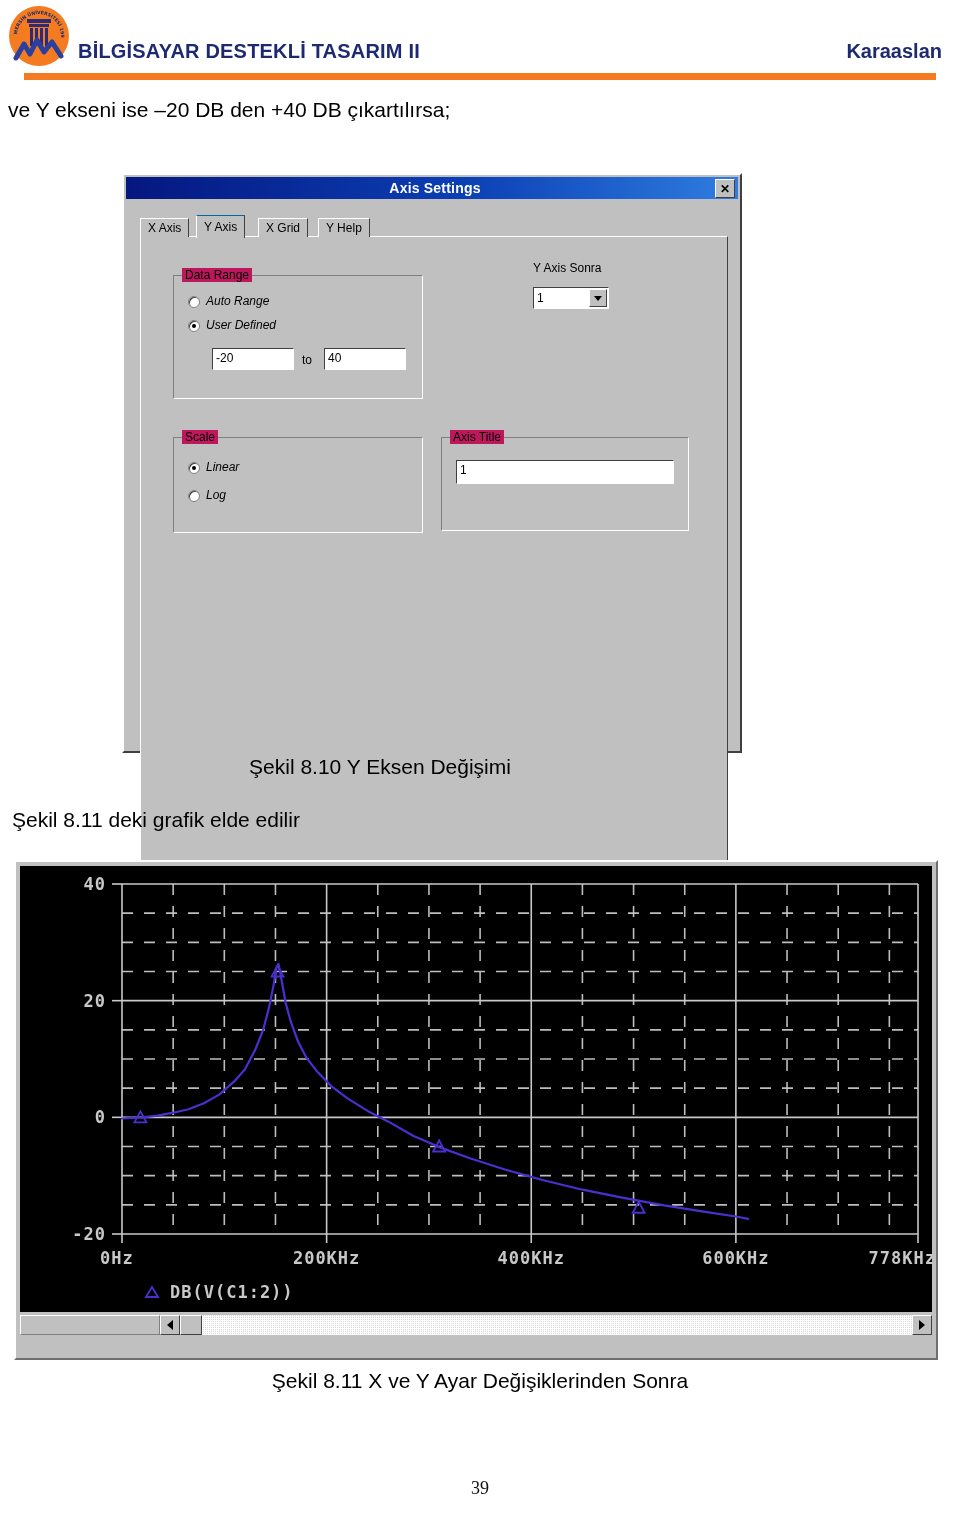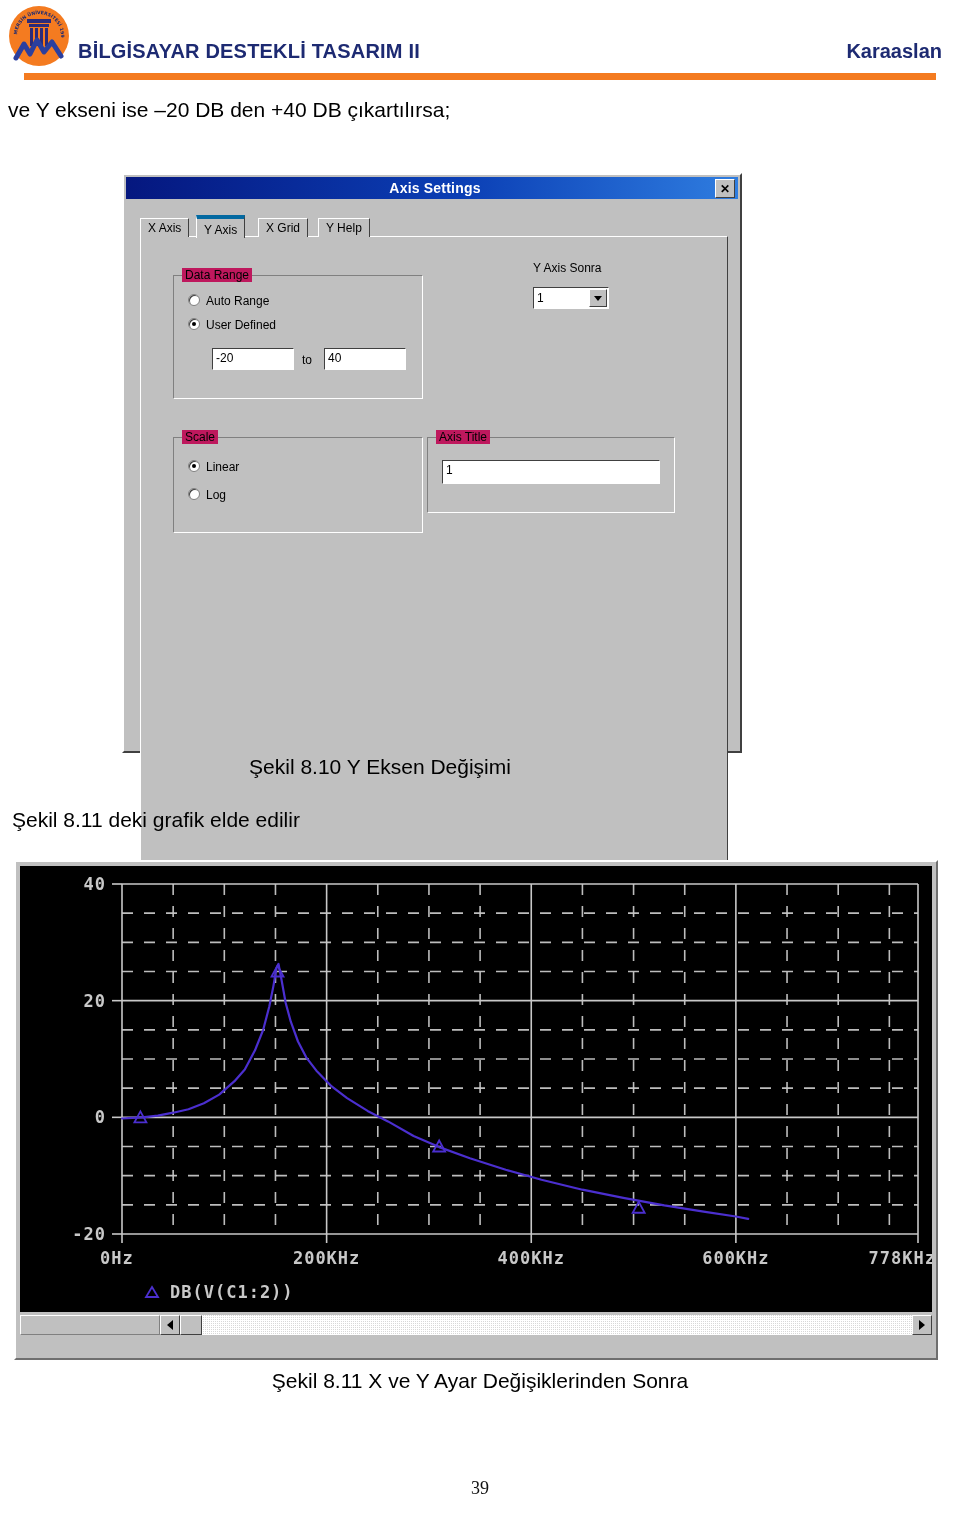--- a/index.html
+++ b/index.html
@@ -67,21 +67,21 @@
   #tabstrip{position:absolute;left:16px;top:40px;width:588px;height:22px;}
   .tab{
     position:absolute;top:3px;height:19px;line-height:19px;
     padding:0 7px;background:#c0c0c0;font-size:12px;color:#000;
     border-top:1px solid #ffffff;border-left:1px solid #ffffff;
     border-right:1px solid #404040;
     box-sizing:border-box;white-space:nowrap;
   }
   .tab.sel{
     top:0px;height:23px;line-height:22px;font-weight:normal;
-    border-top:4px solid #0369a1;border-left:1px solid #ffffff;
+    border-top:1px solid #0369a1;border-left:1px solid #ffffff;
     border-right:1px solid #404040;z-index:5;background:#c0c0c0;
   }
   #tabpage{
     position:absolute;left:16px;top:61px;width:588px;height:626px;
     background:#c0c0c0;
     border-top:1px solid #ffffff;border-left:1px solid #ffffff;
     border-right:1px solid #404040;border-bottom:1px solid #404040;
     box-sizing:border-box;
   }
   #tabpage-inner{
@@ -92,21 +92,21 @@
     position:absolute;
     border:1px solid #808080;
     border-right-color:#ffffff;border-bottom-color:#ffffff;
     box-sizing:border-box;
   }
   .groupbox .gb-label{
     position:absolute;top:-8px;left:8px;background:#be185d;
     padding:0 3px;font-size:12px;color:#000;white-space:nowrap;
   }
   
-  .radio{position:absolute;display:flex;align-items:flex-start;white-space:nowrap;}
+  .radio{position:absolute;display:flex;align-items:flex-end;white-space:nowrap;font-style:italic;}
   .radio .knob{
     width:12px;height:12px;border-radius:50%;
     background:#ffffff;
     border:1px solid #808080;
     box-shadow:inset 1px 1px 0 #404040, inset -1px -1px 0 #ffffff;
     margin-right:6px;position:relative;box-sizing:border-box;flex:0 0 auto;
   }
   .radio.on .knob:after{
     content:"";position:absolute;left:3px;top:3px;width:4px;height:4px;
     border-radius:50%;background:#000;
@@ -278,21 +278,21 @@
         <div class="radio on" style="left:14px;top:22px;">
           <span class="knob"></span>
           <span class="rlabel">Linear</span>
         </div>
         <div class="radio" style="left:14px;top:50px;">
           <span class="knob"></span>
           <span class="rlabel">Log</span>
         </div>
       </div>
 
-      <div class="groupbox" style="left:286px;top:200px;width:248px;height:76px;">
+      <div class="groupbox" style="left:300px;top:200px;width:248px;height:94px;">
         <span class="gb-label">Axis Title</span>
         <div class="field" style="left:14px;top:22px;width:218px;height:24px;">1</div>
       </div>
 
     </div>
   </div>
 
   <div id="tabstrip">
     <div class="tab" style="left:0px;">X Axis</div>
     <div class="tab sel" style="left:56px;">Y Axis</div>

